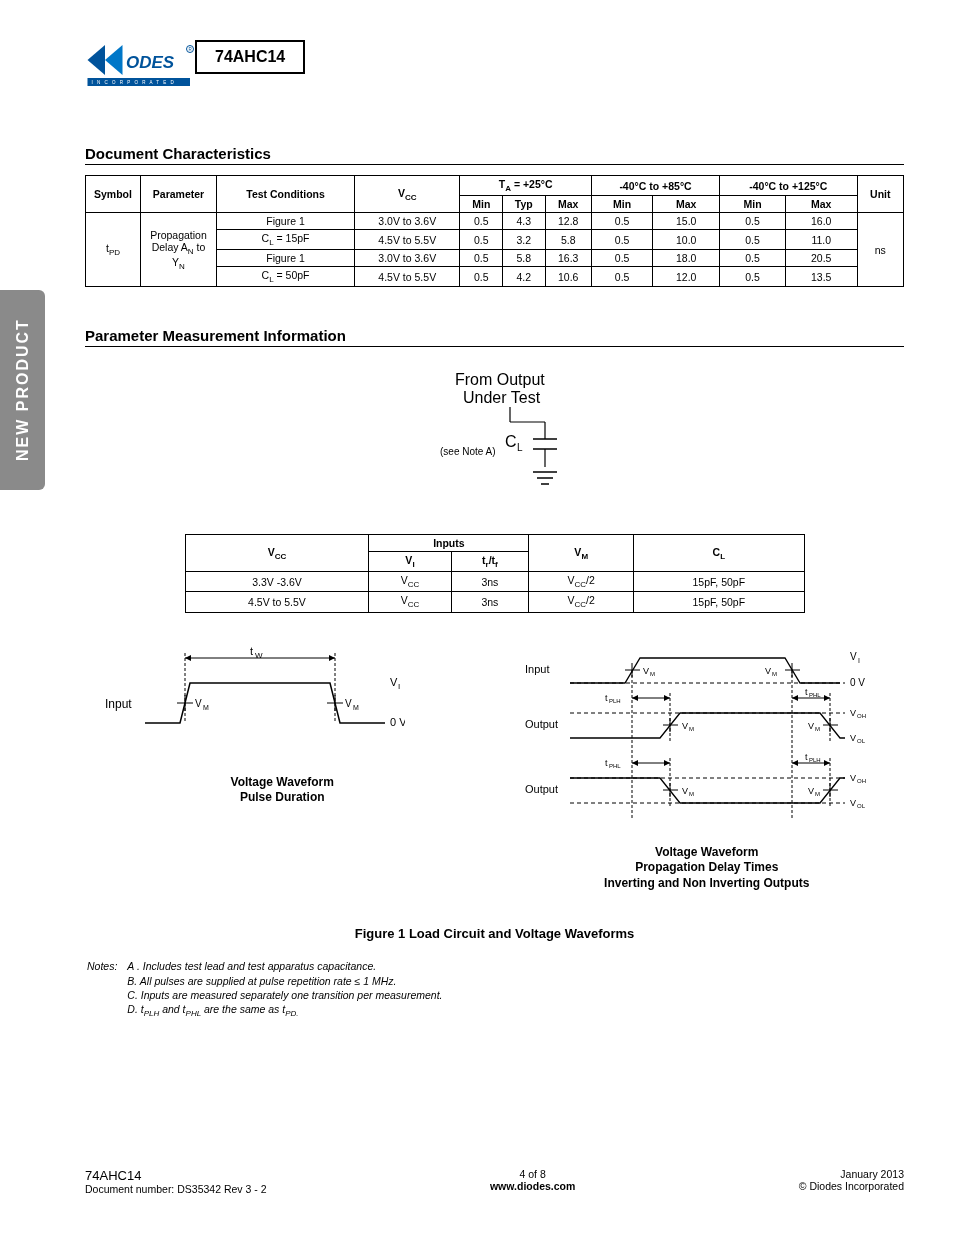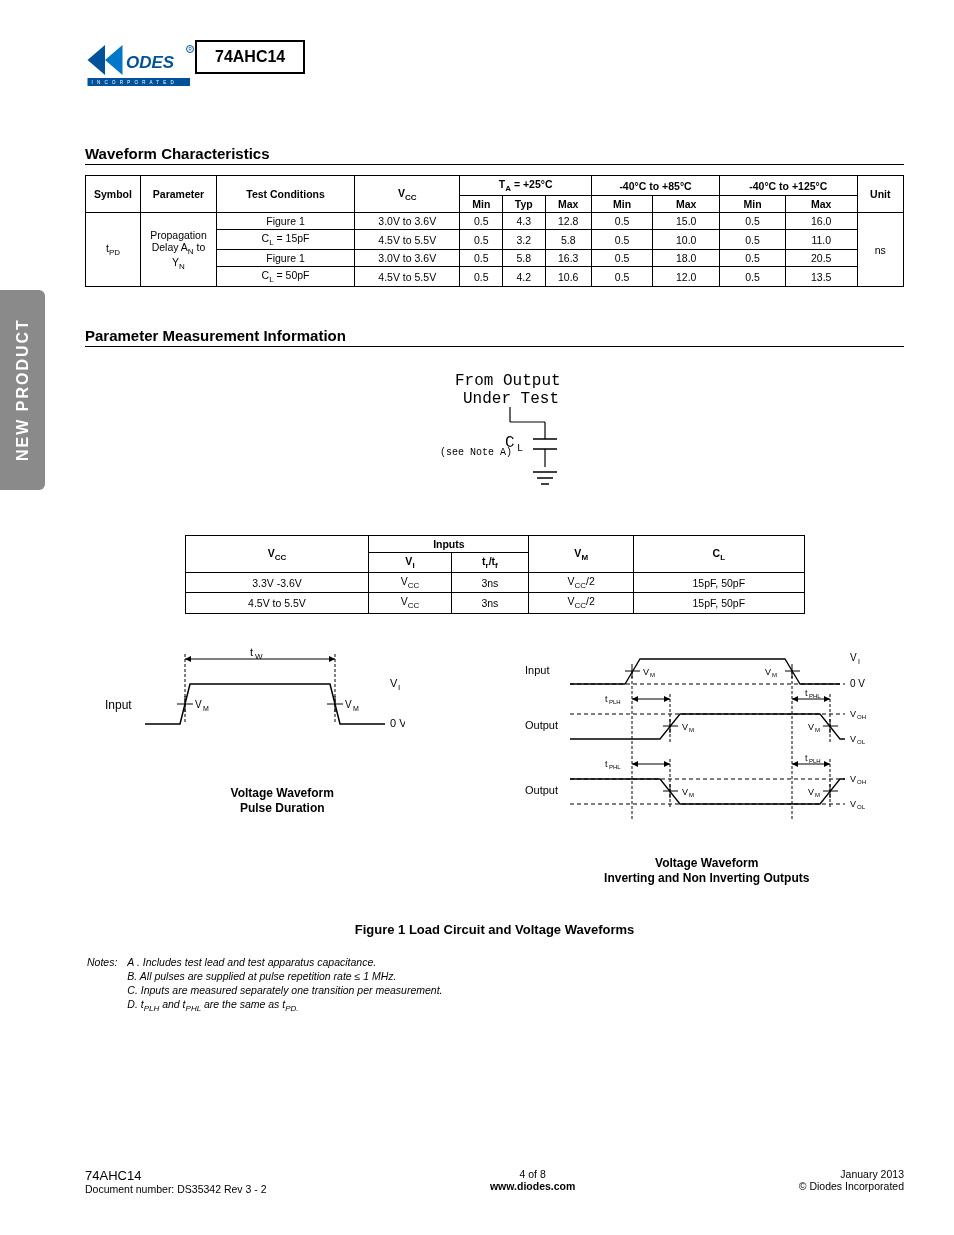--- a/index.html
+++ b/index.html
@@ -89,38 +89,38 @@
   table.small th, table.small td {
     border: 1px solid #000;
     padding: 2px 6px;
     text-align: center;
   }
 
   .circuit-diagram {
     width: 260px;
     margin: 20px auto 0;
     text-align: center;
-    font-family: Liberation Mono, monospace;
+    font-family: Liberation Sans, sans-serif;
   }
   .circuit-diagram svg { width: 260px; height: 150px; }
 
   .waveforms {
     display: flex;
     justify-content: space-between;
     margin-top: 30px;
     gap: 30px;
   }
   .wave-left, .wave-right { flex: 1; }
   .wave-left svg { width: 320px; height: 130px; }
   .wave-right svg { width: 380px; height: 200px; }
   .wave-caption {
     text-align: center;
     font-weight: bold;
     font-size: 12px;
-    margin-top: 10px;
+    margin-top: 0;
     line-height: 1.3;
   }
   .fig-title {
     text-align: center;
     font-weight: bold;
     font-size: 13px;
     margin-top: 35px;
   }
   .notes {
     margin-top: 16px;
@@ -161,21 +161,21 @@
         <text x="13" y="88" font-family="Arial" font-size="9" fill="#fff" letter-spacing="3">I N C O R P O R A T E D</text>
         <circle cx="210" cy="18" r="7" fill="none" stroke="#00539b" stroke-width="2"></circle>
         <text x="207" y="22" font-size="9" fill="#00539b">R</text>
       </svg>
     </div>
     <div class="part-box">
       <span>74AHC14</span>
     </div>
   </div>
 
-  <h2 class="section">Waveform Characteristics</h2>
+  <h2 class="section">Document Characteristics</h2>
 
   <table class="data">
     <tbody>
         <tr>
       <th rowspan="2">Symbol</th>
       <th rowspan="2">Parameter</th>
       <th rowspan="2"><span>Test Conditions</span></th>
       <th rowspan="2"><span>V</span><span class="sub">CC</span></th>
       <th colspan="3"><span>T</span><span class="sub">A</span><span> = +25°C</span></th>
       <th colspan="2">-40°C to +85°C</th>
@@ -404,20 +404,21 @@
           <line x1="160" y1="140" x2="160" y2="154" stroke="#000"></line>
         <text x="172" y="151" font-size="9">V</text>
           <text x="179" y="153" font-size="6">M</text>
         <line x1="313" y1="147" x2="328" y2="147" stroke="#000"></line>
           <line x1="320" y1="140" x2="320" y2="154" stroke="#000"></line>
         <text x="298" y="151" font-size="9">V</text>
           <text x="305" y="153" font-size="6">M</text>
       </svg>
       <div class="wave-caption">
         <div>Voltage Waveform</div>
+        <div>Propagation Delay Times</div>
         <div>Inverting and Non Inverting Outputs</div>
       </div>
     </div>
   </div>
 
   <div class="fig-title">Figure 1 Load Circuit and Voltage Waveforms</div>
 
   <div class="notes">
     <table>
       <tbody>

